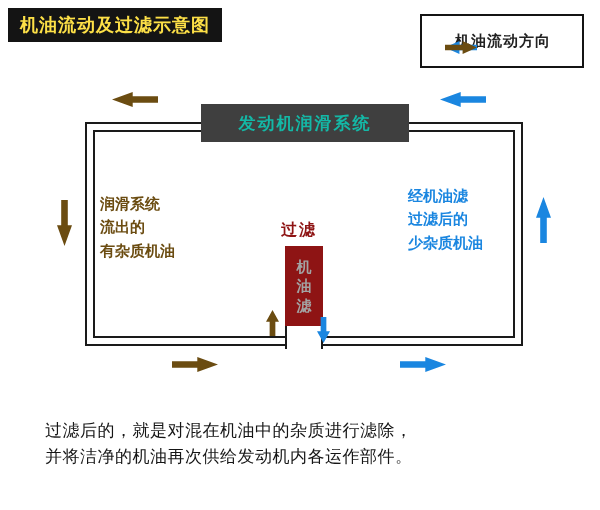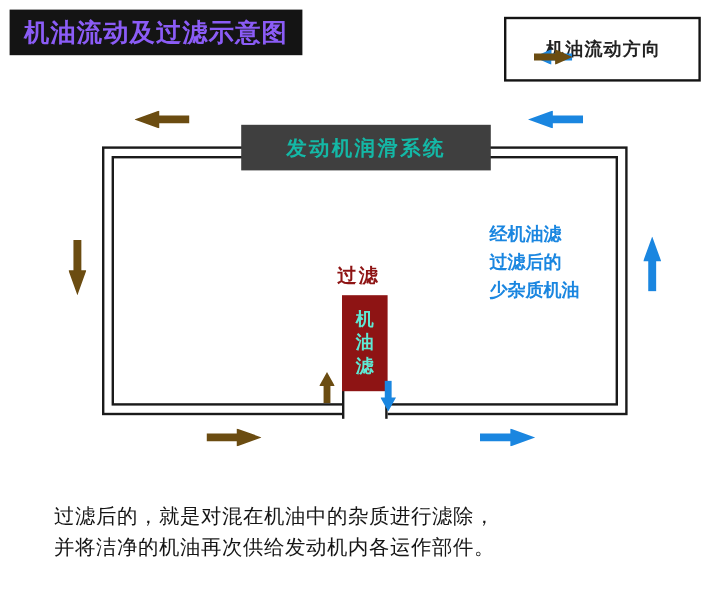--- a/index.html
+++ b/index.html
@@ -3,21 +3,21 @@
 <meta charset="utf-8">
 <style>
   html,body{margin:0;padding:0;background:#fff;}
   .page{
     position:relative;width:600px;height:510px;background:#fff;overflow:hidden;
     font-family:"Liberation Sans","DejaVu Sans",sans-serif;
   }
   
   .title-banner{
     position:absolute;left:8px;top:8px;background:var(--banner_bg,#141414);
-    color:#8b5cf6;font-size:21px;font-weight:bold;padding:5px 12px;letter-spacing:1px;
+    color:#fde047;font-size:18px;font-weight:bold;padding:5px 12px;letter-spacing:1px;
   }
   
   .legend{
     position:absolute;left:420px;top:14px;width:164px;height:54px;
     border:2px solid #141414;box-sizing:border-box;background:#fff;
     display:flex;align-items:center;gap:10px;padding:0 23px;
   }
   .legend-arrows{display:flex;flex-direction:column;gap:8px;}
   .legend-arrow{position:relative;width:32px;height:13px;display:block;}
   .legend-label{font-size:15px;font-weight:bold;color:#222;letter-spacing:1px;}
@@ -38,21 +38,21 @@
   }
   
   .note{position:absolute;font-size:15px;font-weight:bold;line-height:1.55;white-space:pre-line;}
   .left-note{left:100px;top:192px;color:var(--brown,#6b4c11);}
   .right-note{left:408px;top:184px;color:var(--blue,#1a86e0);}
   
   .filter-label{position:absolute;left:281px;top:220px;color:var(--dark_red,#8e1414);
     font-size:16px;font-weight:bold;letter-spacing:2px;text-align:right;}
   .filter-box{
     position:absolute;left:285px;top:246px;width:38px;height:80px;
-    background:var(--dark_red,#8e1414);color:#5eead4;display:flex;align-items:center;
+    background:var(--dark_red,#8e1414);color:#a3a3a3;display:flex;align-items:center;
     justify-content:center;z-index:4;
   }
   .filter-text{width:17px;font-size:15px;font-weight:bold;line-height:1.3;
     word-break:break-all;text-align:center;}
   
   .arrow{position:absolute;display:block;}
   .arrow.brown{background:var(--brown,#6b4c11);}
   .arrow.blue{background:var(--blue,#1a86e0);}
   .arrow.right{clip-path:polygon(0% 28%,55% 28%,55% 0%,100% 50%,55% 100%,55% 72%,0% 72%);}
   .arrow.left{clip-path:polygon(100% 28%,45% 28%,45% 0%,0% 50%,45% 100%,45% 72%,100% 72%);}
@@ -86,20 +86,23 @@
   </div>
 
   <div class="loop-outer"></div>
   <div class="loop-inner"></div>
   <div class="gap-mask"></div>
   <div class="channel-wall wall-left"></div>
   <div class="channel-wall wall-right"></div>
 
   <div class="engine-box">发动机润滑系统</div>
 
+  <div class="note left-note">润滑系统
+流出的
+有杂质机油</div>
   <div class="note right-note">经机油滤
 过滤后的
 少杂质机油</div>
 
   <div class="filter-label">过滤</div>
   <div class="filter-box">
     <span class="filter-text">机油滤</span>
   </div>
 
   <span class="arrow left brown a-top-left"></span>

